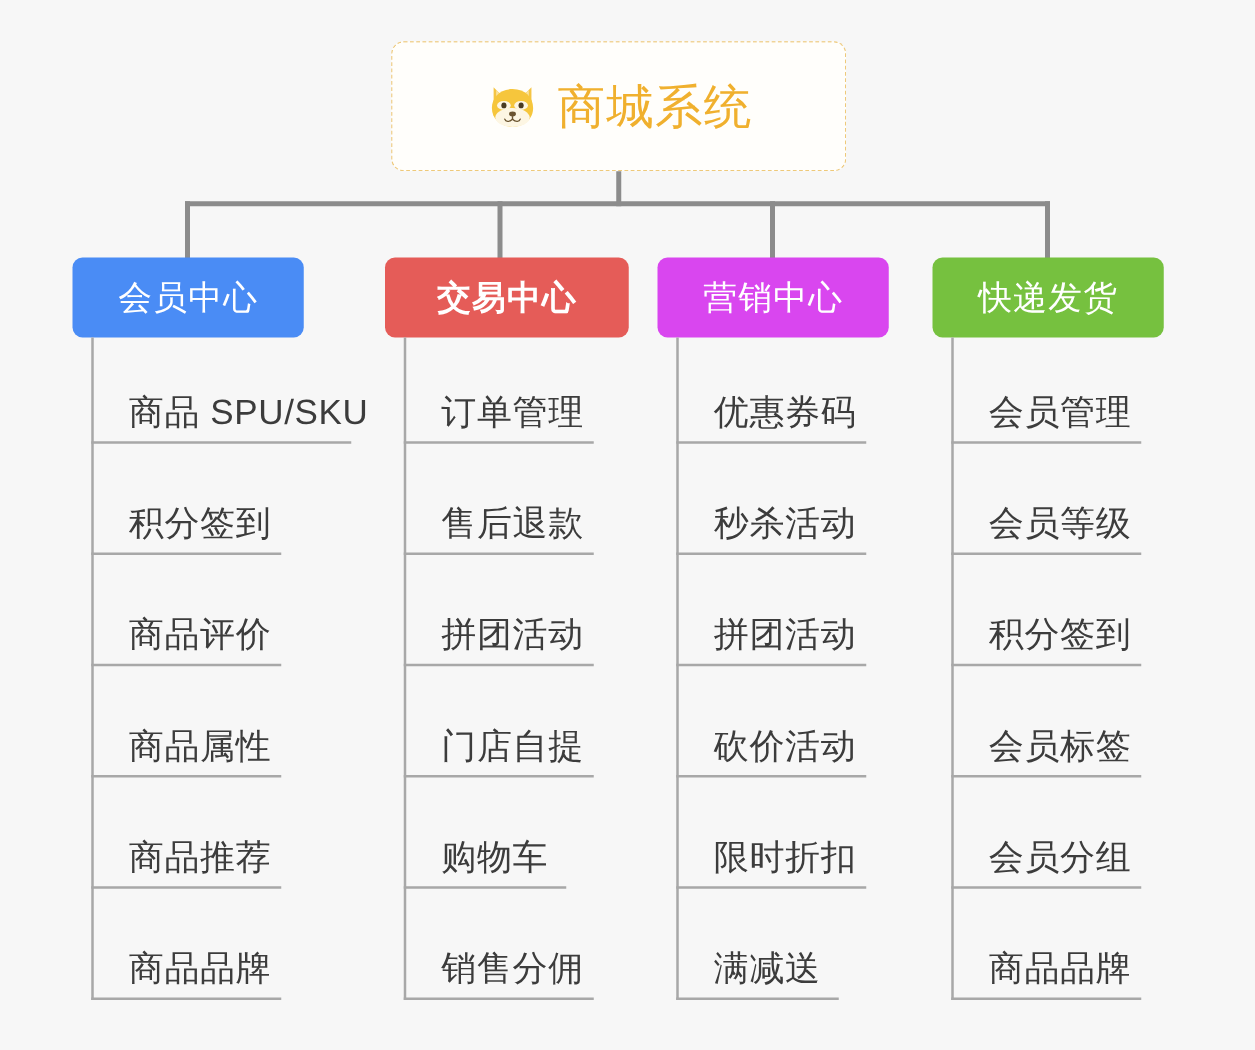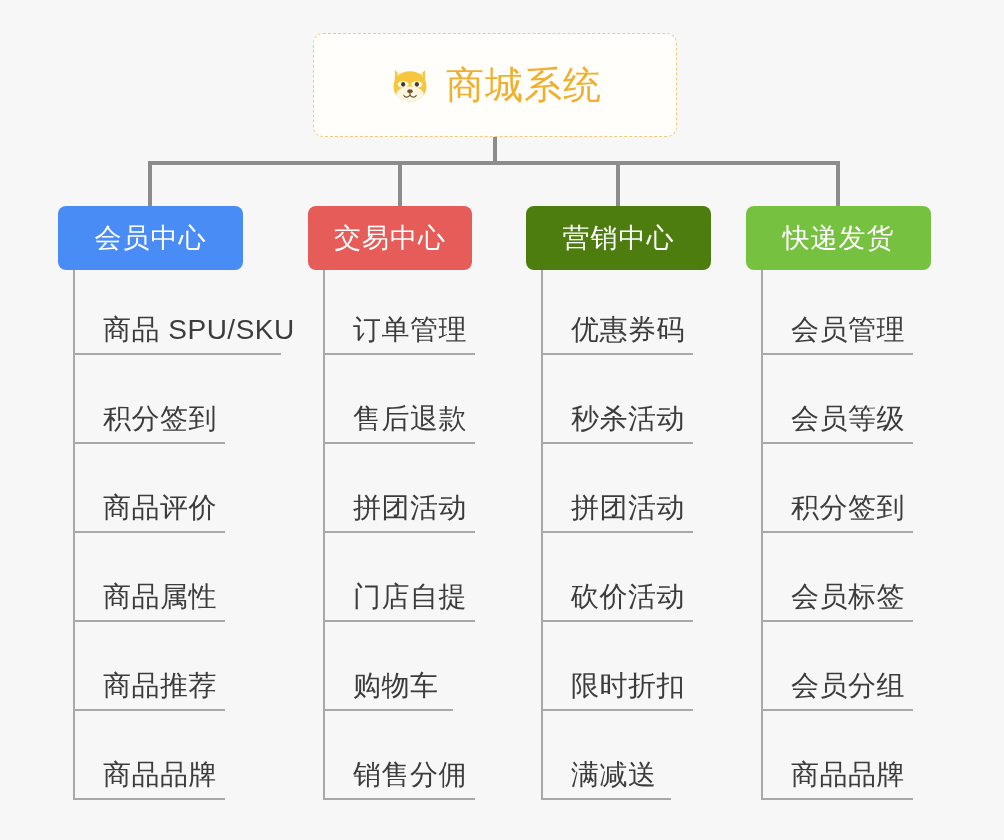--- a/index.html
+++ b/index.html
@@ -164,21 +164,21 @@
         <div class="leaf" style="left: 15px; top: 505px;">
           <div class="leaf-rule" style="width: 152px;"></div>
           <span class="leaf-label">商品推荐</span>
         </div>
         <div class="leaf" style="left: 15px; top: 594px;">
           <div class="leaf-rule" style="width: 152px;"></div>
           <span class="leaf-label">商品品牌</span>
         </div>
       </div>
       <div class="branch" style="left: 308px;">
-        <div class="branch-header" style="width: 164px; background: rgb(229, 92, 88);">
+        <div class="branch-header" style="width: 195px; background: rgb(229, 92, 88); font-weight: bold;">
           <span>交易中心</span>
         </div>
         <div class="branch-trunk" style="left: 15px; top: 64px; height: 530px;"></div>
         <div class="leaf" style="left: 15px; top: 149px;">
           <div class="leaf-rule" style="width: 152px;"></div>
           <span class="leaf-label">订单管理</span>
         </div>
         <div class="leaf" style="left: 15px; top: 238px;">
           <div class="leaf-rule" style="width: 152px;"></div>
           <span class="leaf-label">售后退款</span>
@@ -194,21 +194,21 @@
         <div class="leaf" style="left: 15px; top: 505px;">
           <div class="leaf-rule" style="width: 130px;"></div>
           <span class="leaf-label">购物车</span>
         </div>
         <div class="leaf" style="left: 15px; top: 594px;">
           <div class="leaf-rule" style="width: 152px;"></div>
           <span class="leaf-label">销售分佣</span>
         </div>
       </div>
       <div class="branch" style="left: 526px;">
-        <div class="branch-header" style="width: 185px; background: #4d7c0f;">
+        <div class="branch-header" style="width: 185px; background: #d946ef;">
           <span>营销中心</span>
         </div>
         <div class="branch-trunk" style="left: 15px; top: 64px; height: 530px;"></div>
         <div class="leaf" style="left: 15px; top: 149px;">
           <div class="leaf-rule" style="width: 152px;"></div>
           <span class="leaf-label">优惠券码</span>
         </div>
         <div class="leaf" style="left: 15px; top: 238px;">
           <div class="leaf-rule" style="width: 152px;"></div>
           <span class="leaf-label">秒杀活动</span>

